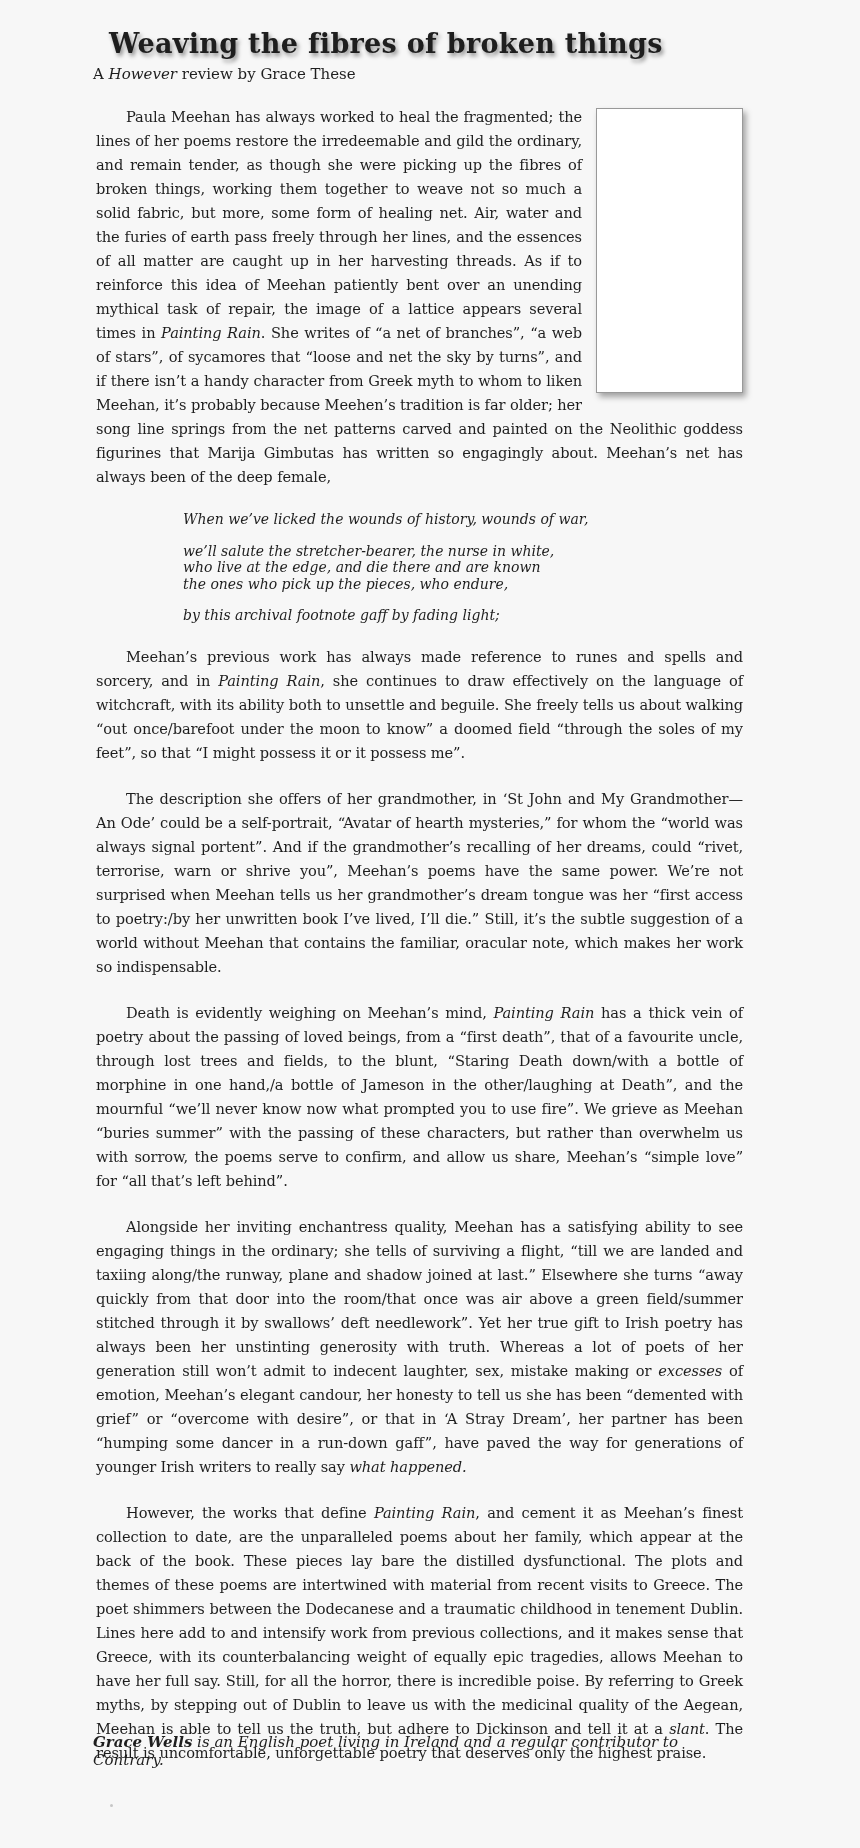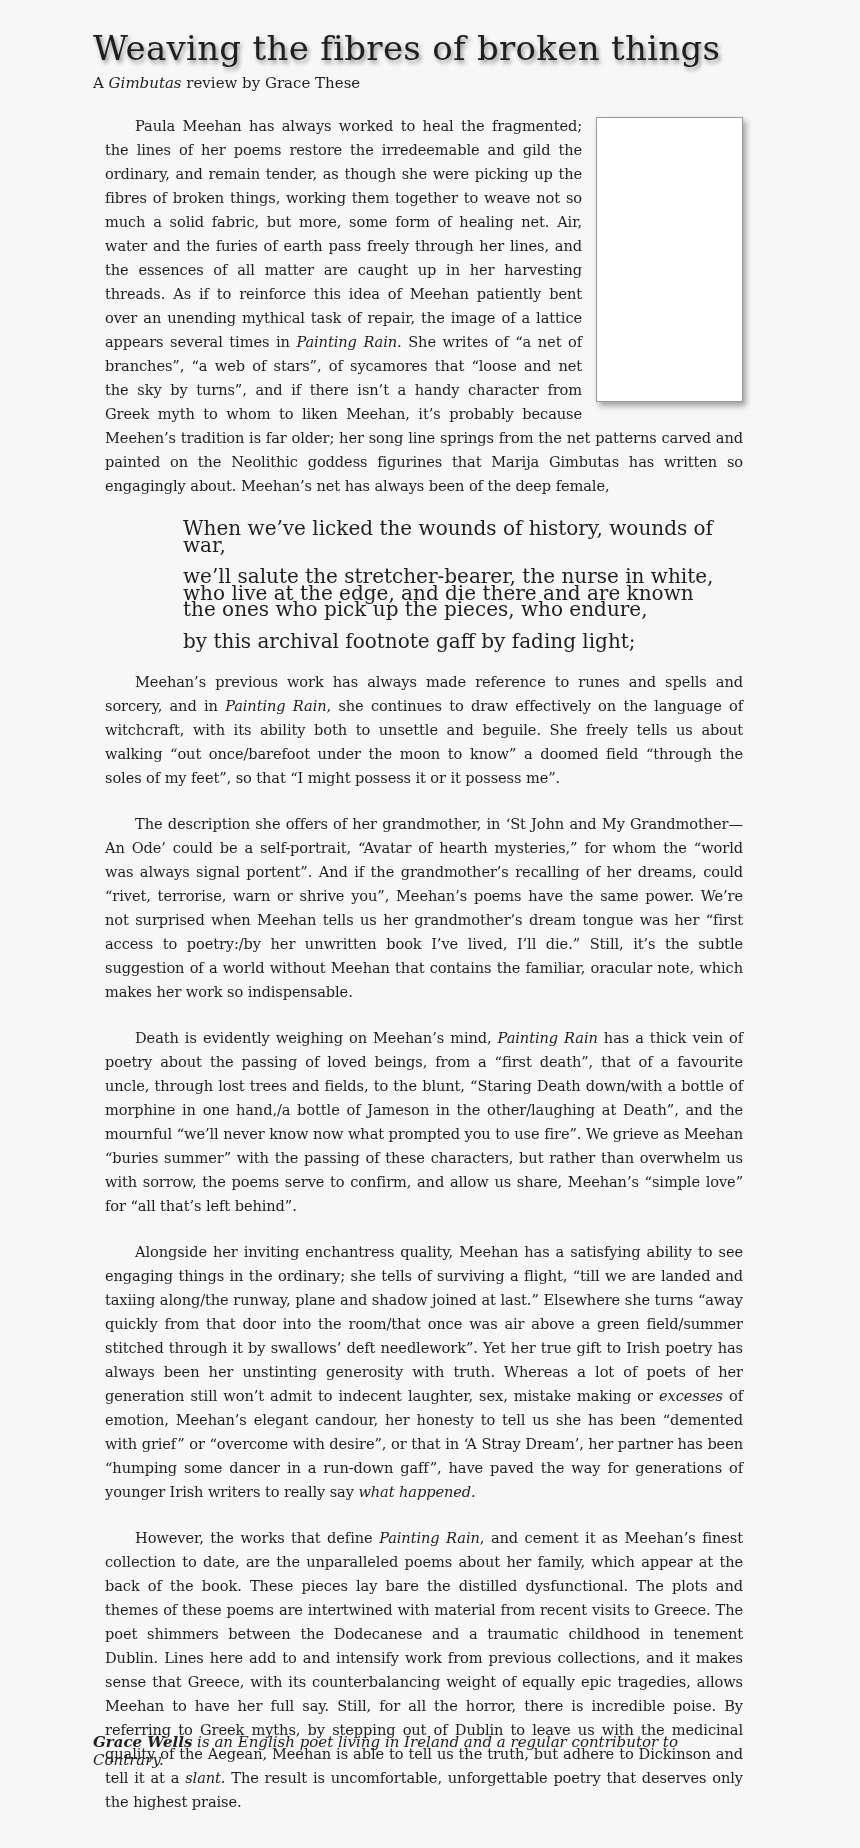--- a/index.html
+++ b/index.html
@@ -12,51 +12,52 @@
     position: relative;
     overflow: hidden;
   }
   .page {
     position: absolute;
     left: 93px;
     top: 0;
     width: 650px;
   }
   .title {
-    font-size: 34px;
-    font-weight: 400;
-    margin: 28px 0 6px 0;
+    font-size: 27px;
+    font-weight: 700;
+    margin: 28px 0 6px 16px;
     letter-spacing: 0.3px;
     text-shadow: 2px 3px 4px rgba(0,0,0,0.42);
   }
   .byline {
     font-size: 15px;
     margin: 0;
   }
   .article { margin-top: 22px; }
   .para {
-    margin: 0 0 22px 12px;
+    margin: 0 0 22px 3px;
     text-indent: 30px;
     text-align: justify;
     font-size: 14.6px;
     line-height: 24px;
     letter-spacing: -0.1px;
   }
   .cover-box {
     float: right;
     width: 145px;
     height: 283px;
     background: #ffffff;
     border: 1px solid #999999;
     box-shadow: 3px 4px 6px rgba(0,0,0,0.35);
     margin: 3px 0 10px 14px;
   }
   .poem {
     margin: 4px 0 21px 90px;
-    font-size: 20px;
+    font-style: italic;
+    font-size: 14px;
   }
   .stanza { margin-bottom: 15px; line-height: 16.5px; }
   .stanza:last-child { margin-bottom: 0; }
   .footer {
     position: absolute;
     left: 93px;
     top: 1733px;
     width: 650px;
     font-size: 15px;
   }
@@ -68,21 +69,21 @@
     height: 3px;
     border-radius: 50%;
     background: #c6c6c6;
   }
 </style>
 </head>
 <body>
 
 <div class="page">
   <h1 class="title">Weaving the fibres of broken things</h1>
-  <div class="byline"><span>A </span><span style="font-style: italic;">Gimbutas</span><span> review by Grace These</span></div>
+  <div class="byline"><span>A </span><span style="font-style: italic;">However</span><span> review by Grace These</span></div>
 
   <div class="article">
     <p class="para"><span class="cover-box"></span><span>Paula Meehan has always worked to heal the fragmented; the lines of her poems restore the irredeemable and gild the ordinary, and remain tender, as though she were picking up the fibres of broken things, working them together to weave not so much a solid fabric, but more, some form of healing net. Air, water and the furies of earth pass freely through her lines, and the essences of all matter are caught up in her harvesting threads. As if to reinforce this idea of Meehan patiently bent over an unending mythical task of repair, the image of a lattice appears several times in </span><span style="font-style: italic;">Painting Rain</span><span>. She writes of “a net of branches”, “a web of stars”, of sycamores that “loose and net the sky by turns”, and if there isn’t a handy character from Greek myth to whom to liken Meehan, it’s probably because Meehen’s tradition is far older; her song line springs from the net patterns carved and painted on the Neolithic goddess figurines that Marija Gimbutas has written so engagingly about. Meehan’s net has always been of the deep female,</span></p>
 
     <div class="poem">
       <div class="stanza">
           <div>When we’ve licked the wounds of history, wounds of war,</div>
         </div>
       <div class="stanza">
           <div>we’ll salute the stretcher-bearer, the nurse in white,</div>

